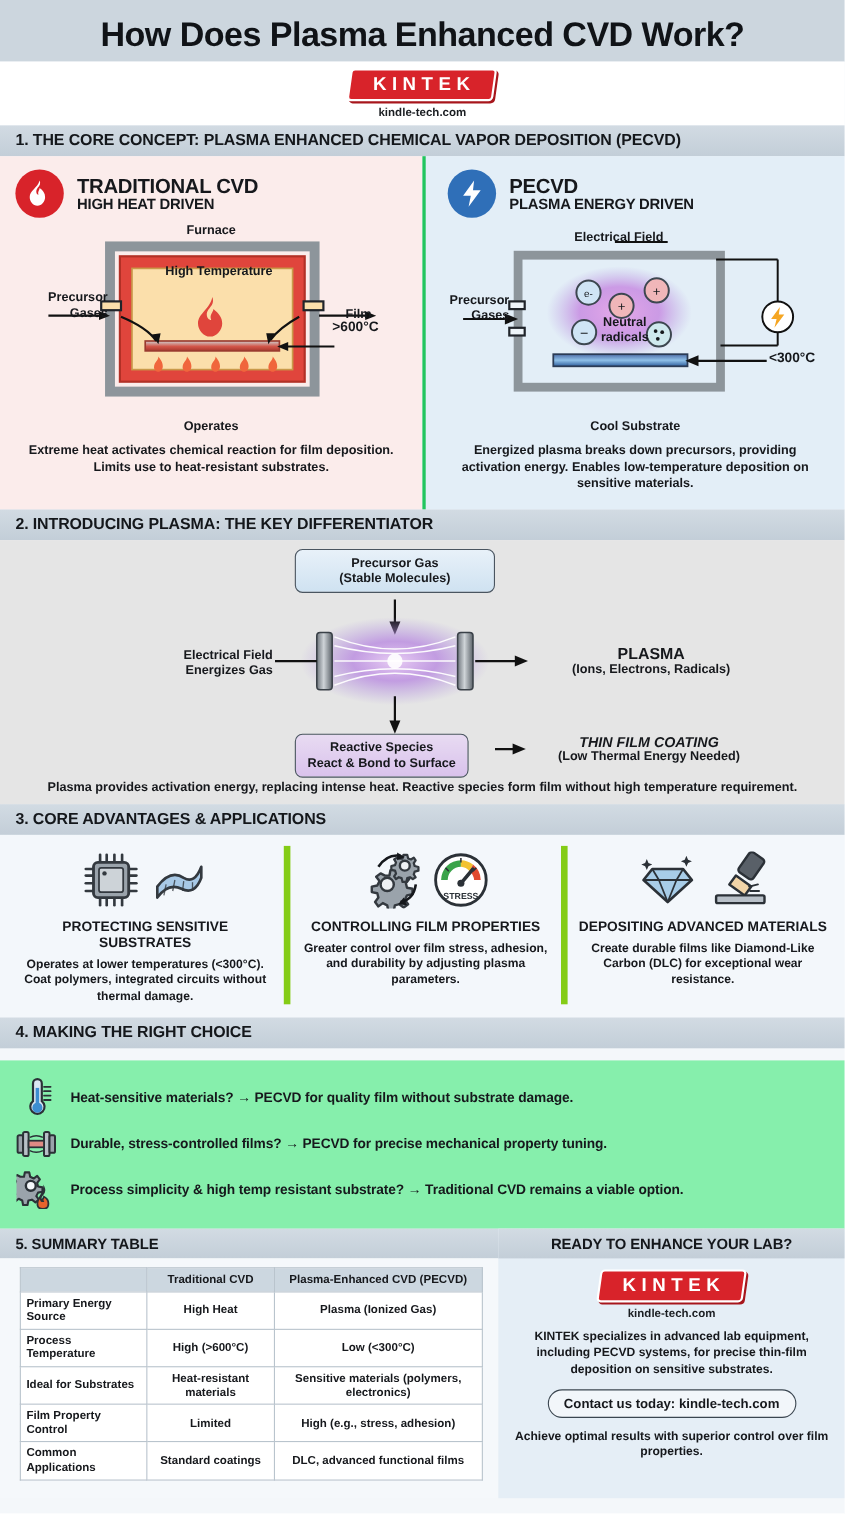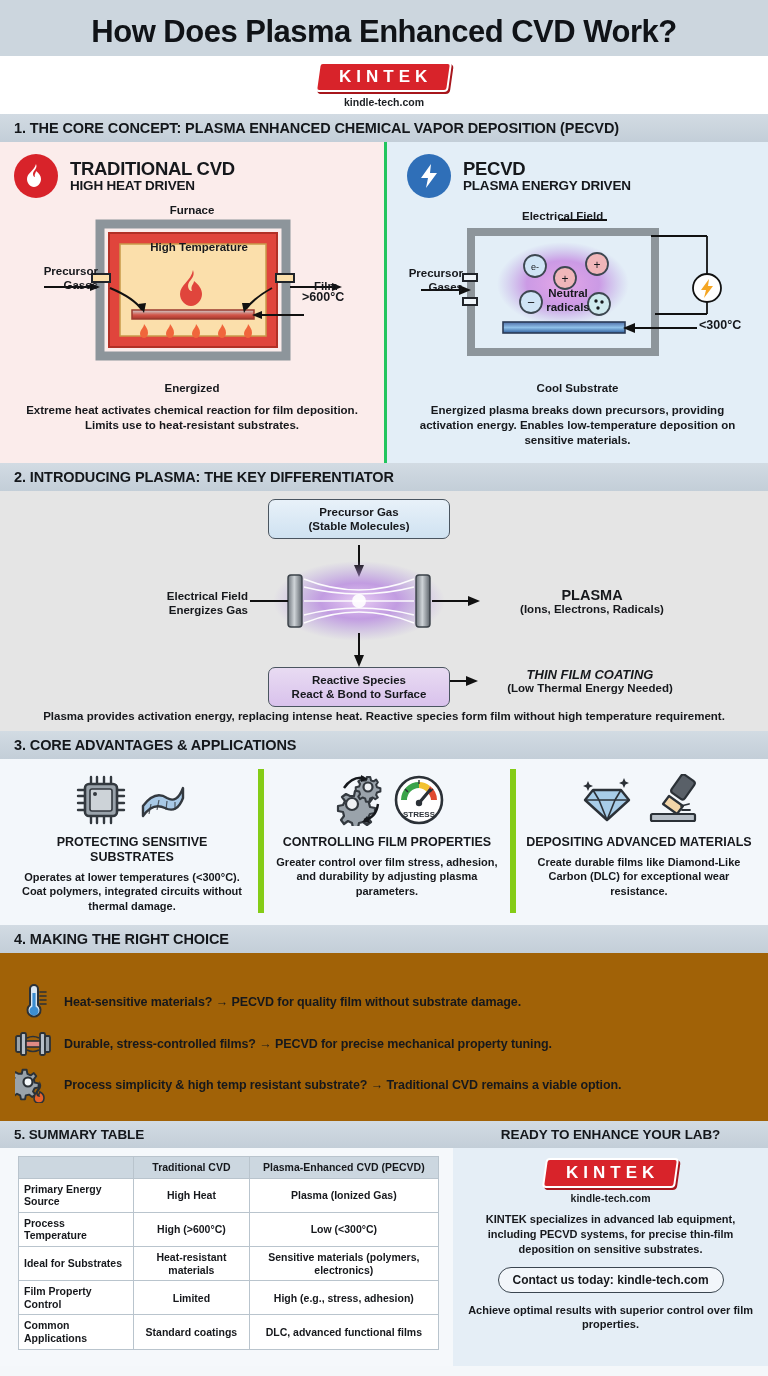--- a/index.html
+++ b/index.html
@@ -69,21 +69,21 @@
 
   
   .sec3 { background:#f3f7fb; display:flex; padding:10px 6px 12px; }
   .adv { width:33.33%; padding:0 10px; text-align:center; }
   .adv + .adv { border-left:6px solid #84cc16; }
   .adv-icons { height:62px; display:flex; align-items:center; justify-content:center; gap:10px; }
   .adv-title { font-size:12.5px; font-weight:bold; line-height:1.2; margin-top:4px; }
   .adv-text { font-size:11px; font-weight:bold; line-height:1.32; margin-top:5px; }
 
   
-  .sec4 { background:#a16207; padding:24px 14px 10px; }
+  .sec4 { background:#86efac; padding:9px 14px 10px;margin-top:11px; }
   .choice { display:flex; align-items:center; gap:12px; margin:6px 0 8px; }
   .choice-icon { width:38px; flex:0 0 38px; display:flex; align-items:center; justify-content:center; }
   .choice-text { font-size:12.5px; font-weight:bold; letter-spacing:-0.1px; }
 
   
   .bottom { display:flex; }
   .bl { width:59%; }
   .br { width:41%; background:#e5eef6; }
   .sec5-body { background:#f5f8fb; padding:8px 14px 16px 18px; }
   table { border-collapse:collapse; width:100%; background:#fff; }
@@ -179,21 +179,21 @@
           <polygon points="248,93 238,97 248,101" fill="#111"></polygon>
         </svg>
         <div class="lbl" style="left:6px; top:46px; text-align:right; width:78px;">
           <div>Precursor</div>
           <div>Gases</div>
         </div>
         <div class="lbl" style="left:112px; top:22px; width:146px; text-align:center;">High Temperature</div>
         <div class="lbl" style="left:300px; top:61px;">Film</div>
         <div class="lbl" style="left:288px; top:72px; font-size:12.5px;">&gt;600°C</div>
       </div>
-      <div class="diagram-cap">Energized</div>
+      <div class="diagram-cap">Operates</div>
       <div class="blurb">Extreme heat activates chemical reaction for film deposition. Limits use to heat-resistant substrates.</div>
     </div>
 
     <div class="col-pecvd">
       <div class="tech-head">
         <div class="badge-circle badge-blue">
           <svg width="22" height="26" viewBox="0 0 22 26">
               <polygon points="13,1 3,15 10,15 8,25 19,10 12,10" fill="#fff"></polygon>
             </svg>
         </div>
@@ -326,21 +326,21 @@
     <div class="lbl" style="left:150px; top:98px; text-align:right; width:98px;">
       <div>Electrical Field</div>
       <div>Energizes Gas</div>
     </div>
 
     <div style="position:absolute; left:492px; top:96px; text-align:center; width:200px;">
       <div style="font-size:14.5px; font-weight:bold;">PLASMA</div>
       <div style="font-size:11.5px; font-weight:bold;">(Ions, Electrons, Radicals)</div>
     </div>
 
-    <div class="node-box node-purple" style="left:268px; top:176px; width:182px;">
+    <div class="node-box node-purple" style="left:268px; top:176px; width:158px;">
       <div>Reactive Species</div>
       <div>React &amp; Bond to Surface</div>
     </div>
 
     <div style="position:absolute; left:470px; top:176px; text-align:center; width:240px;">
       <div style="font-size:13px; font-weight:bold;font-style:italic;">THIN FILM COATING</div>
       <div style="font-size:11.5px; font-weight:bold;">(Low Thermal Energy Needed)</div>
     </div>
 
     <div class="sec2-note">Plasma provides activation energy, replacing intense heat. Reactive species form film without high temperature requirement.</div>

